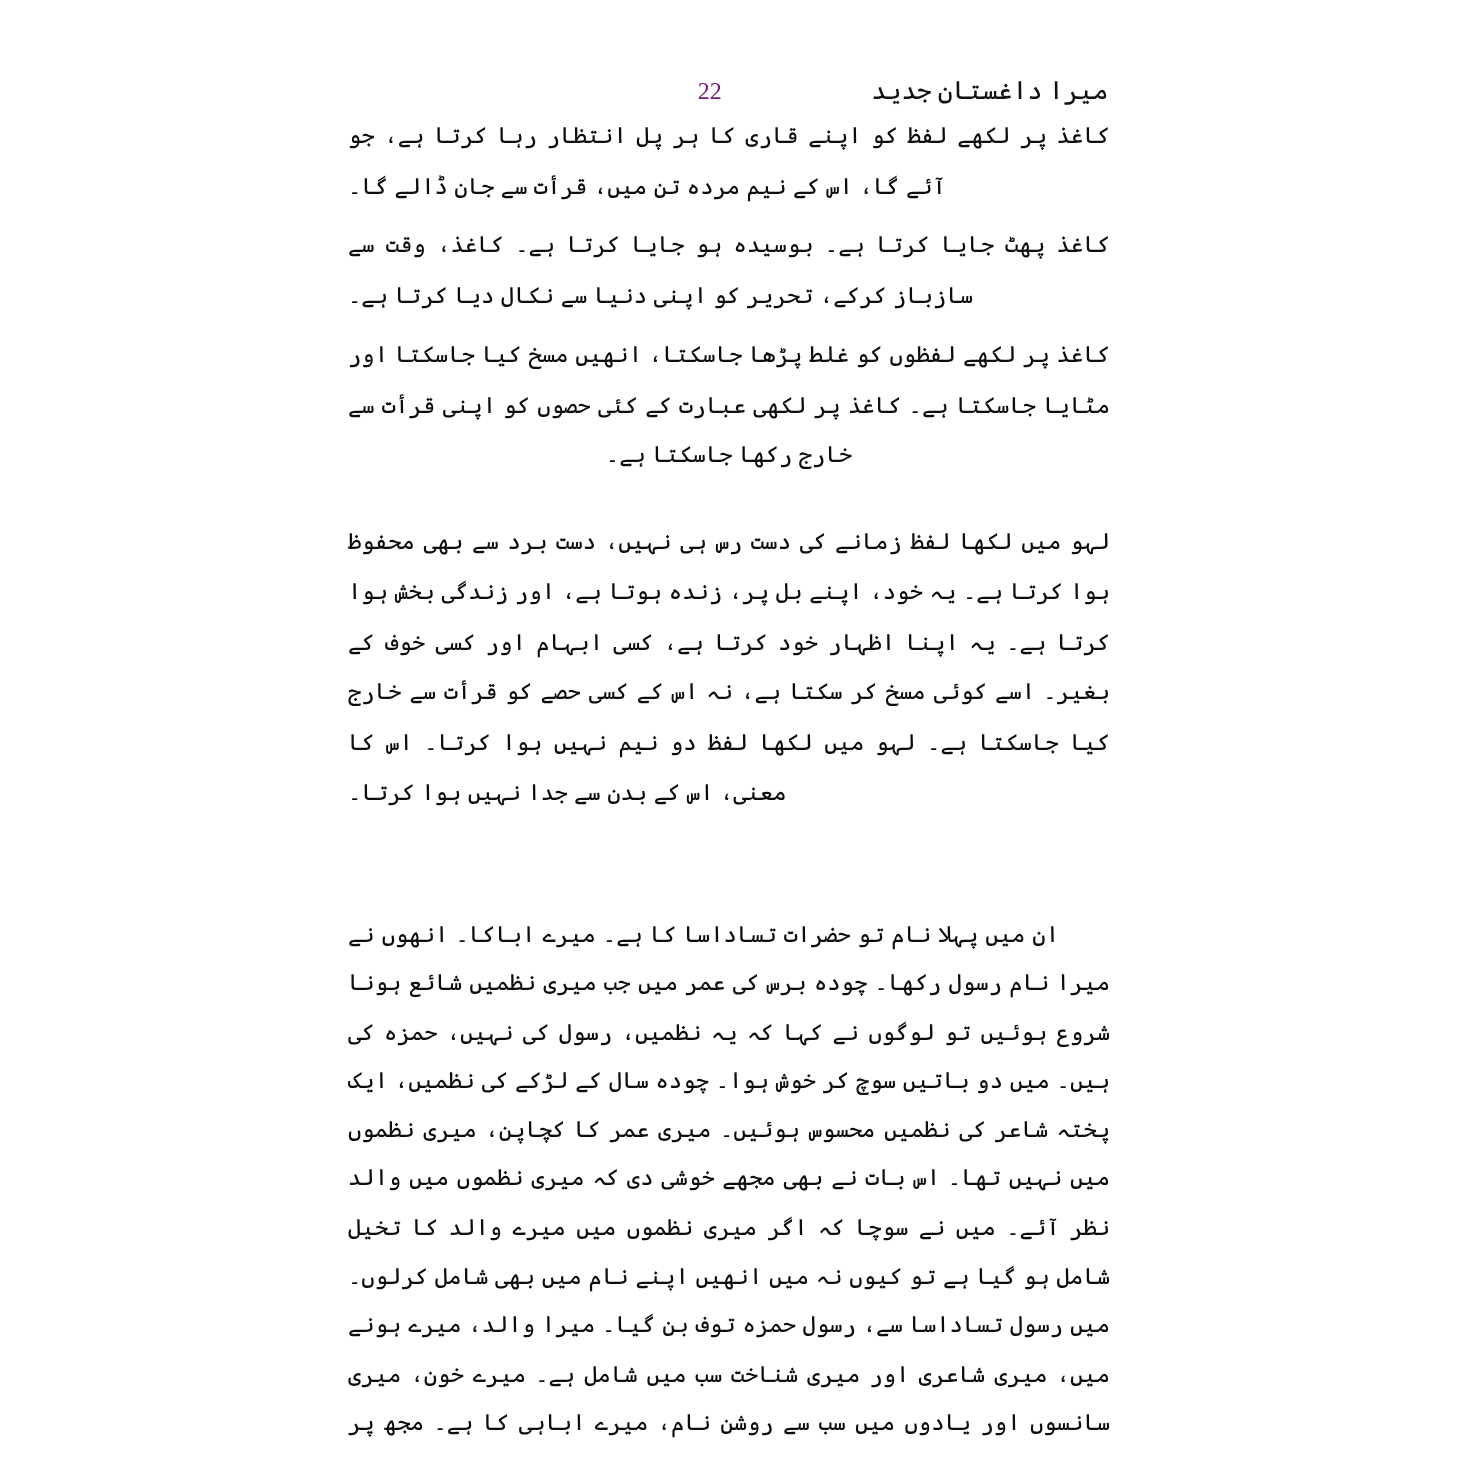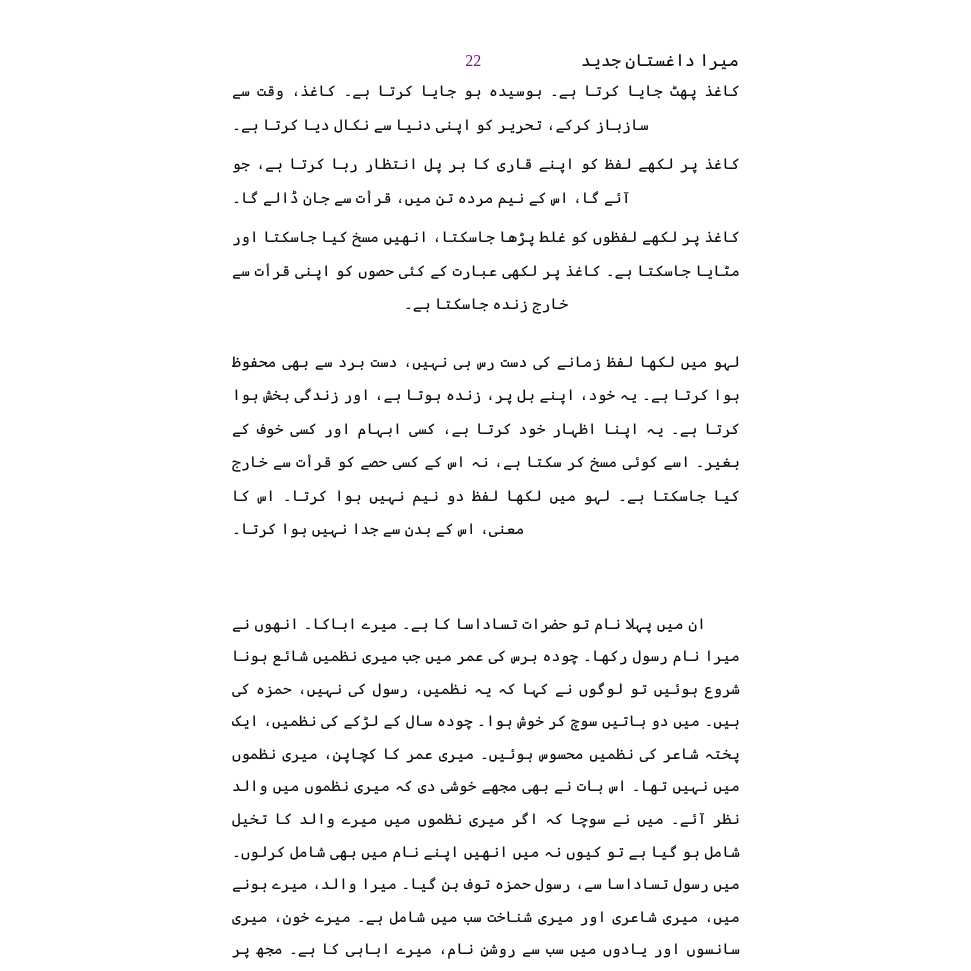--- a/index.html
+++ b/index.html
@@ -96,25 +96,25 @@
 
 <div class="page">
 
   <div class="running-head">
     <span class="book-title">میرا داغستان جدید</span>
     <span class="page-number">22</span>
   </div>
 
   <div class="text-column">
 
+    <p class="para last-left">کاغذ پر لکھے لفظ کو اپنے قاری کا ہر پل انتظار رہا کرتا ہے، جو آئے گا، اس کے نیم مردہ تن میں، قرأت سے جان ڈالے گا۔</p>
+
     <p class="para last-left">کاغذ پھٹ جایا کرتا ہے۔ بوسیدہ ہو جایا کرتا ہے۔ کاغذ، وقت سے سازباز کرکے، تحریر کو اپنی دنیا سے نکال دیا کرتا ہے۔</p>
 
-    <p class="para last-left">کاغذ پر لکھے لفظ کو اپنے قاری کا ہر پل انتظار رہا کرتا ہے، جو آئے گا، اس کے نیم مردہ تن میں، قرأت سے جان ڈالے گا۔</p>
-
-    <p class="para last-centered">کاغذ پر لکھے لفظوں کو غلط پڑھا جاسکتا، انھیں مسخ کیا جاسکتا اور مٹایا جاسکتا ہے۔ کاغذ پر لکھی عبارت کے کئی حصوں کو اپنی قرأت سے خارج زندہ جاسکتا ہے۔</p>
+    <p class="para last-centered">کاغذ پر لکھے لفظوں کو غلط پڑھا جاسکتا، انھیں مسخ کیا جاسکتا اور مٹایا جاسکتا ہے۔ کاغذ پر لکھی عبارت کے کئی حصوں کو اپنی قرأت سے خارج رکھا جاسکتا ہے۔</p>
 
     <div class="spacer-small"></div>
 
     <p class="para last-left">لہو میں لکھا لفظ زمانے کی دست رس ہی نہیں، دست برد سے بھی محفوظ ہوا کرتا ہے۔ یہ خود، اپنے بل پر، زندہ ہوتا ہے، اور زندگی بخش ہوا کرتا ہے۔ یہ اپنا اظہار خود کرتا ہے، کسی ابہام اور کسی خوف کے بغیر۔ اسے کوئی مسخ کر سکتا ہے، نہ اس کے کسی حصے کو قرأت سے خارج کیا جاسکتا ہے۔ لہو میں لکھا لفظ دو نیم نہیں ہوا کرتا۔ اس کا معنی، اس کے بدن سے جدا نہیں ہوا کرتا۔</p>
 
     <div class="spacer-block"></div>
 
     <div class="body-section">
       <p class="para indent">ان میں پہلا نام تو حضرات تساداسا کا ہے۔ میرے اباکا۔ انھوں نے میرا نام رسول رکھا۔ چودہ برس کی عمر میں جب میری نظمیں شائع ہونا شروع ہوئیں تو لوگوں نے کہا کہ یہ نظمیں، رسول کی نہیں، حمزہ کی ہیں۔ میں دو باتیں سوچ کر خوش ہوا۔ چودہ سال کے لڑکے کی نظمیں، ایک پختہ شاعر کی نظمیں محسوس ہوئیں۔ میری عمر کا کچاپن، میری نظموں میں نہیں تھا۔ اس بات نے بھی مجھے خوشی دی کہ میری نظموں میں والد نظر آئے۔ میں نے سوچا کہ اگر میری نظموں میں میرے والد کا تخیل شامل ہو گیا ہے تو کیوں نہ میں انھیں اپنے نام میں بھی شامل کرلوں۔ میں رسول تساداسا سے، رسول حمزہ توف بن گیا۔ میرا والد، میرے ہونے میں، میری شاعری اور میری شناخت سب میں شامل ہے۔ میرے خون، میری سانسوں اور یادوں میں سب سے روشن نام، میرے اباہی کا ہے۔ مجھ پر ’دنیا میں ہونے‘ کی ہیبت اکثر طاری ہو جایا کرتی ہے۔ ایک ناقابل بیان افسردگی، غلاف بن کر میری پوری ہستی کو ڈھانپ لیتی ہے۔ ایسے میں، میرے خون میں ایک ہلکی سی موج، اچانک پیدا ہوتی ہے۔ مجھے پہچاننے میں دیر نہیں لگتی۔ اباحمزہ۔ میں بس اتنا کہتا ہوں اور میں افسردگی کے غلاف کی جارحیت کو کم ہوتا محسوس کرتا ہوں۔ میں نے کبھی ایک پل کے لیے بھی، انھیں غیر موجود تصور نہیں کیا۔ میں انھیں اسی طرح موجود محسوس کرتا ہوں، جس طرح سامنے بیٹھے شخص کو۔</p>
 

